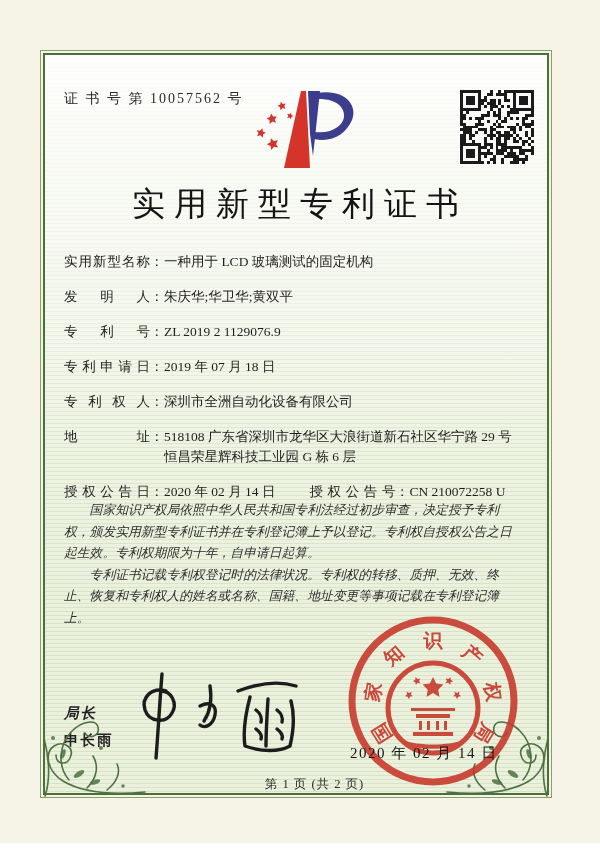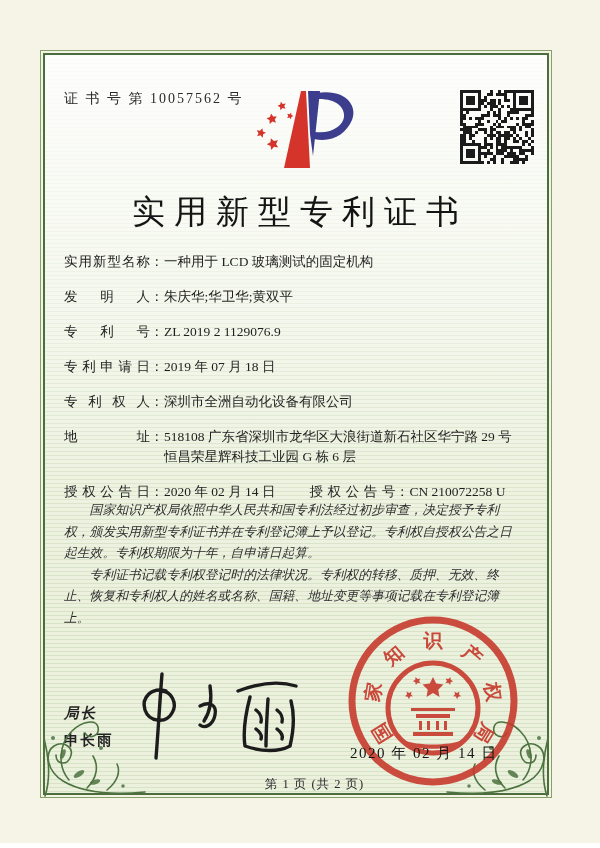--- a/index.html
+++ b/index.html
@@ -20,21 +20,21 @@
     background:
       linear-gradient(180deg, rgba(255,255,255,0.92) 0%, rgba(255,255,255,0.55) 30%, rgba(255,255,255,0.12) 55%, rgba(255,255,255,0) 75%),
       repeating-linear-gradient(180deg, rgba(142,178,118,0.22) 0px, rgba(142,178,118,0.22) 1px, rgba(255,255,255,0) 1px, rgba(255,255,255,0) 4px),
       #ecf1de;
   }
   .abs { position:absolute; }
   .cert-no { left:64px; top:90px; font-size:14px; letter-spacing:2px; color:#2a2a2a; }
   .logo { left:246px; top:86px; width:112px; height:86px; }
   .qr { left:460px; top:90px; width:74px; height:74px; }
   .title {
-    left:0; right:0; top:190px; text-align:center;
+    left:0; right:0; top:182px; text-align:center;
     font-size:33px; letter-spacing:9px; color:#141414; font-weight:500;
   }
   .fields { left:64px; top:252px; width:456px; }
   .frow { display:flex; margin-bottom:15px; font-size:13.5px; color:#1f1f1f; line-height:20px; }
   .flabel { width:86px; flex:0 0 86px; text-align:justify; text-align-last:justify; }
   .fcolon { flex:0 0 14px; }
   .fvalue { flex:1; }
   .grant-row { display:flex; font-size:13.5px; color:#1f1f1f; line-height:20px; }
   .grant-row .gv { margin-right:34px; }
   .paras { left:64px; top:500px; width:454px; font-size:12.8px; line-height:21.5px;

